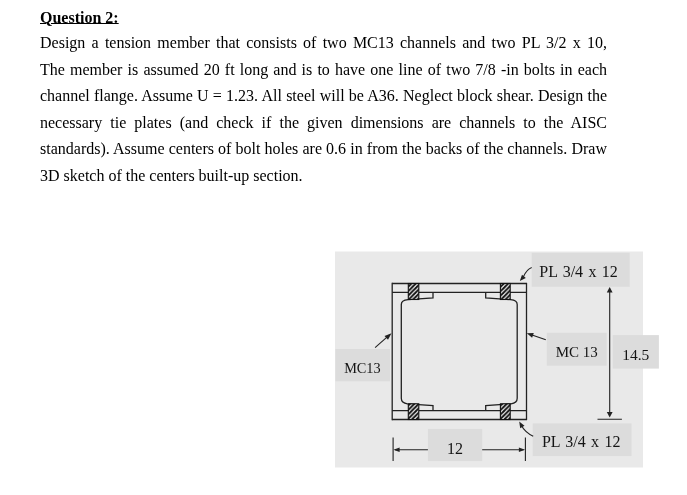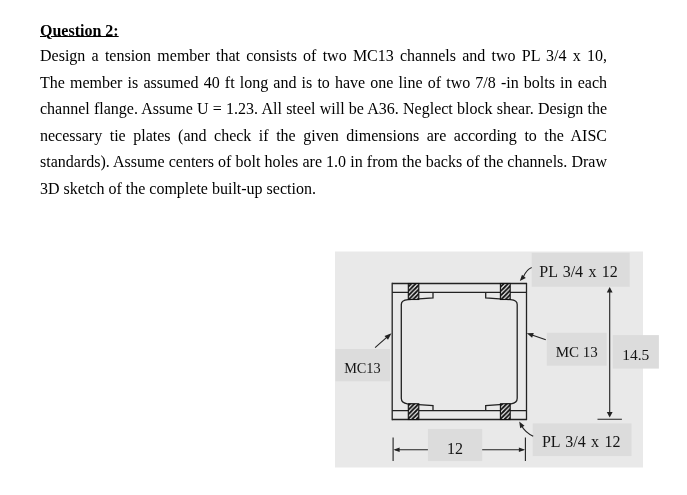--- a/index.html
+++ b/index.html
@@ -1,36 +1,36 @@
 <!DOCTYPE html>
 <html><head>
 <meta charset="utf-8">
 <style>
   html,body{margin:0;padding:0;}
   body{width:687px;height:495px;background:#ffffff;position:relative;overflow:hidden;
        font-family:"Liberation Serif",serif;color:#000;}
   #text{position:absolute;left:40px;top:5.4px;width:567px;font-size:16px;}
   .ln{height:26.6px;line-height:26.6px;text-align:justify;text-align-last:justify;white-space:nowrap;}
   .last{text-align:left;text-align-last:left;}
-  #title{height:23.7px;line-height:23.7px;margin-top:14px;font-weight:bold;text-decoration:underline;text-underline-offset:0px;text-decoration-thickness:1.2px;}
+  #title{height:23.7px;line-height:23.7px;margin-top:1px;font-weight:bold;text-decoration:underline;text-underline-offset:0px;text-decoration-thickness:1.2px;}
   sub{font-size:11px;vertical-align:baseline;position:relative;top:3px;line-height:0;}
   svg text{font-family:"Liberation Serif",serif;font-size:16px;fill:#141414;}
 </style>
 </head>
 <body>
 
 <div id="text">
   <div id="title">Question 2:</div>
 
-  <div class="ln">Design a tension member that consists of two MC13 channels and two PL 3/4 x 10,</div>
-  <div class="ln">The member is assumed 40 ft long and is to have one line of two 7/8 -in bolts in each</div>
+  <div class="ln">Design a tension member that consists of two MC13 channels and two PL 3/2 x 10,</div>
+  <div class="ln">The member is assumed 20 ft long and is to have one line of two 7/8 -in bolts in each</div>
   <div class="ln">channel flange. Assume U = 1.23. All steel will be A36. Neglect block shear. Design the</div>
-  <div class="ln">necessary tie plates (and check if the given dimensions are according to the AISC</div>
-  <div class="ln">standards). Assume centers of bolt holes are 1.0 in from the backs of the channels. Draw</div>
-  <div class="ln last">3D sketch of the complete built-up section.</div>
+  <div class="ln">necessary tie plates (and check if the given dimensions are channels to the AISC</div>
+  <div class="ln">standards). Assume centers of bolt holes are 0.6 in from the backs of the channels. Draw</div>
+  <div class="ln last">3D sketch of the centers built-up section.</div>
 </div>
 
 <svg id="fig" width="340" height="220" viewBox="0 0 340 220" style="position:absolute;left:335px;top:250px;">
   <defs>
     <pattern id="hat" width="4.4" height="4.4" patternUnits="userSpaceOnUse">
       <rect x="0" y="0" width="4.4" height="4.4" fill="#f4f4f4"></rect>
       <path d="M-1.1,5.5 L5.5,-1.1 M3.3,5.5 L5.5,3.3 M-1.1,1.1 L1.1,-1.1" stroke="#111" stroke-width="1.95" fill="none"></path>
     </pattern>
   </defs>
 

